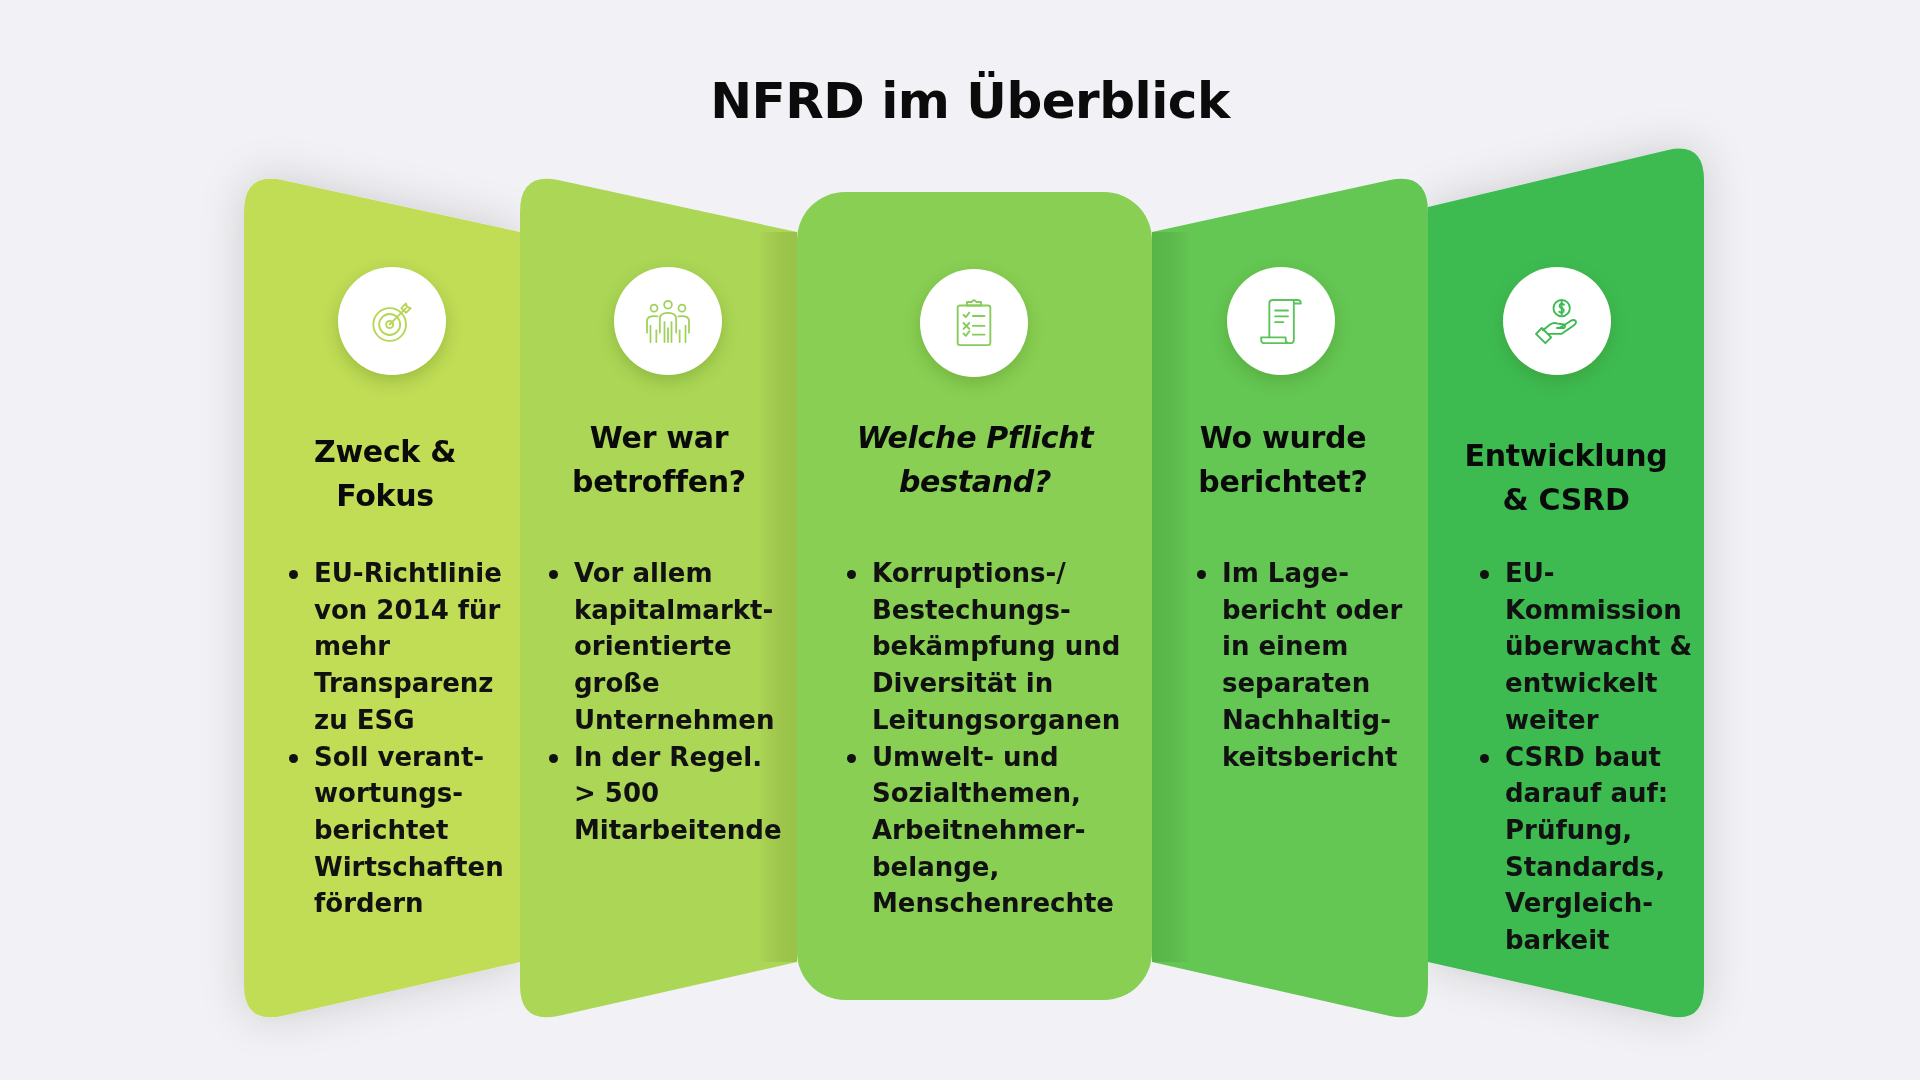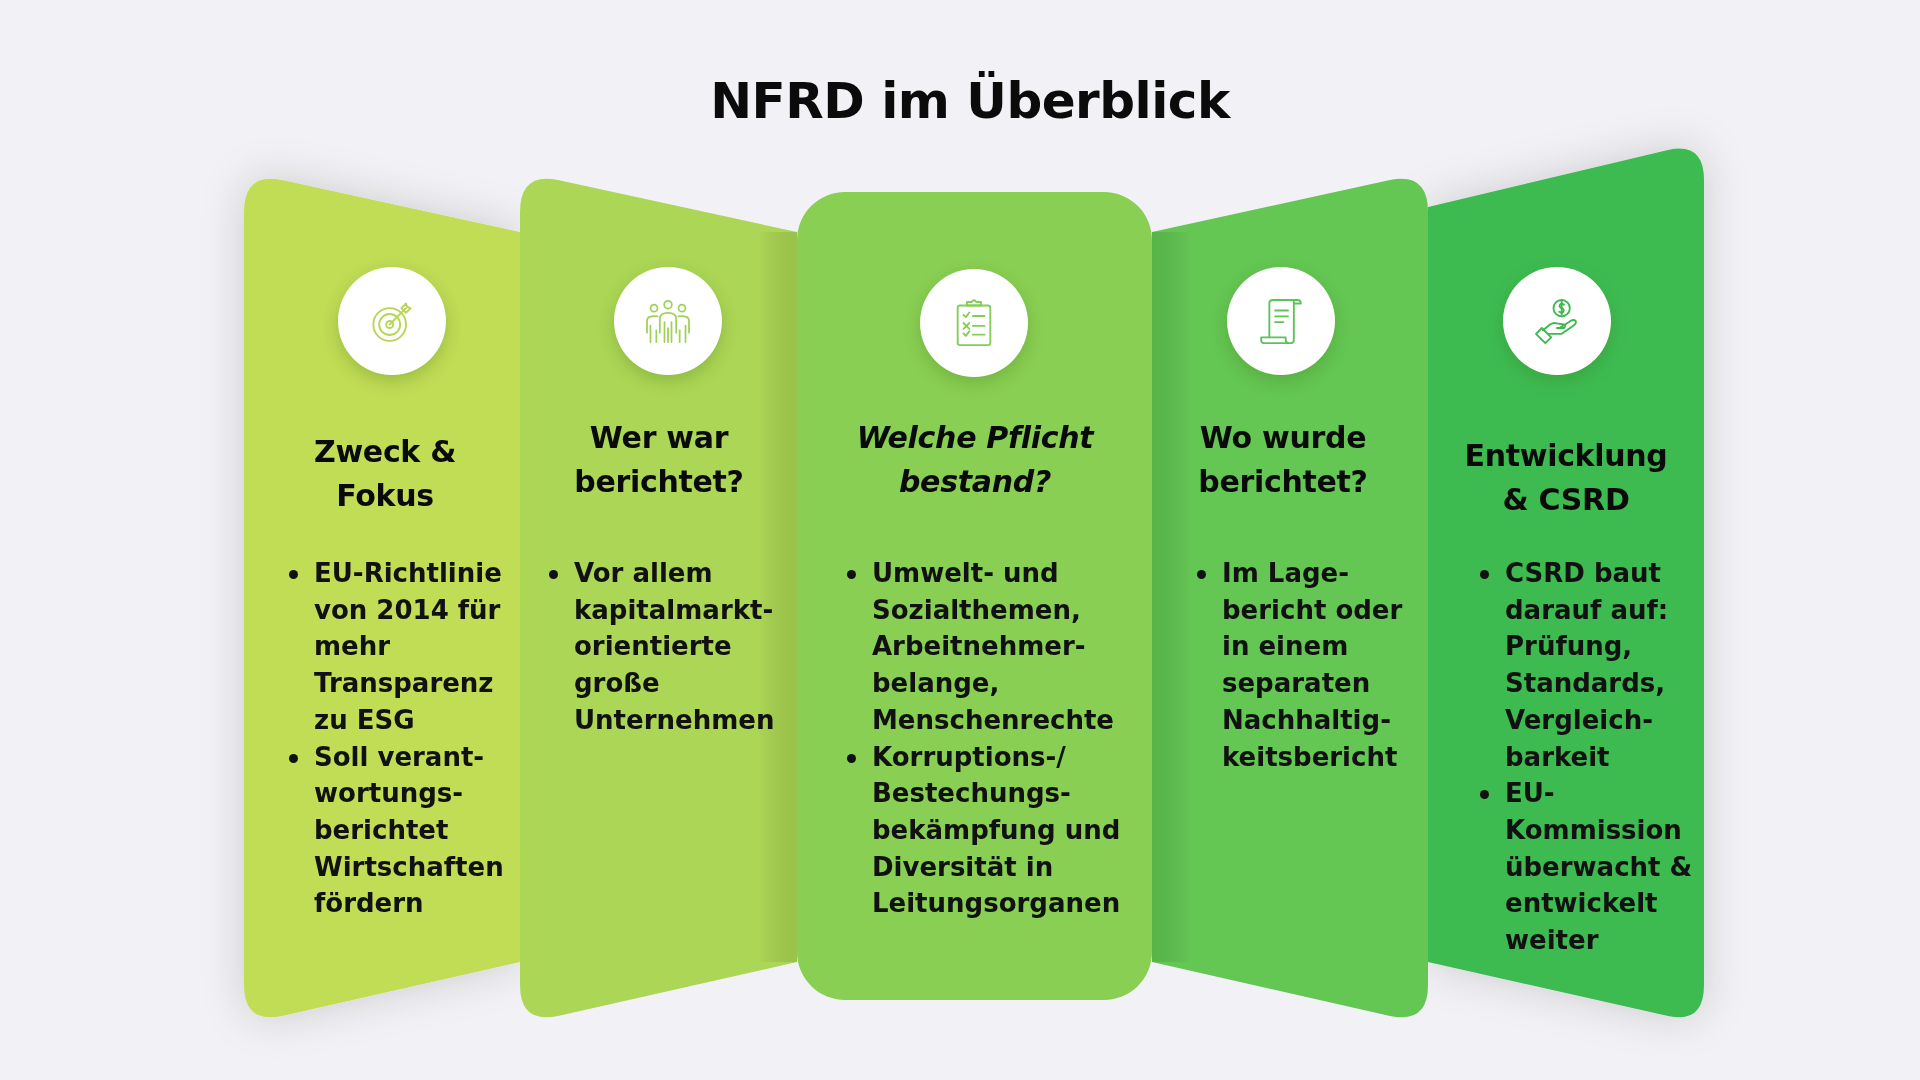--- a/index.html
+++ b/index.html
@@ -135,57 +135,60 @@
         <line x1="24" y1="30" x2="24" y2="42"></line>
         <path d="M15 20 Q6 19 6 24 L6 34"></path>
         <line x1="9" y1="28" x2="9" y2="42"></line>
         <line x1="14" y1="32" x2="14" y2="42"></line>
         <path d="M33 20 Q42 19 42 24 L42 34"></path>
         <line x1="39" y1="28" x2="39" y2="42"></line>
         <line x1="34" y1="32" x2="34" y2="42"></line>
       </svg>
     </div>
     <div class="heading" style="left:544px; top:416px; width:230px; white-space:pre-line;">Wer war
-berichtet?</div>
+betroffen?</div>
     <ul class="bullets" style="left:546px; top:555px; width:250px;">
       <li>Vor allem
 kapitalmarkt-
 orientierte
 große
 Unternehmen</li>
+      <li>In der Regel.
+&gt; 500
+Mitarbeitende</li>
     </ul>
   </div>
 
   <div class="col">
     <div class="icon-circle" style="left:920px; top:269px;">
       <svg viewBox="0 0 48 48" fill="none" stroke="#86cc58" stroke-width="1.6" stroke-linecap="round" stroke-linejoin="round">
         <rect x="10" y="9" width="28" height="34" rx="2"></rect>
         <path d="M18 9 L18 6 L22 6 Q24 3 26 6 L30 6 L30 9 Z"></path>
         <polyline points="15,17 17,19 20,15"></polyline>
         <line x1="23" y1="18" x2="33" y2="18"></line>
         <line x1="15" y1="24" x2="20" y2="29"></line>
         <line x1="20" y1="24" x2="15" y2="29"></line>
         <line x1="23" y1="26.5" x2="33" y2="26.5"></line>
         <polyline points="15,33 17,35 20,31"></polyline>
         <line x1="23" y1="34" x2="33" y2="34"></line>
       </svg>
     </div>
     <div class="heading" style="left:820px; top:416px; width:310px; white-space:pre-line;font-style:italic;">Welche Pflicht
 bestand?</div>
     <ul class="bullets" style="left:844px; top:555px; width:300px;">
+      <li>Korruptions-/
+Bestechungs-
+bekämpfung und
+Diversität in
+Leitungsorganen</li>
       <li>Umwelt- und
 Sozialthemen,
 Arbeitnehmer-
 belange,
 Menschenrechte</li>
-      <li>Korruptions-/
-Bestechungs-
-bekämpfung und
-Diversität in
-Leitungsorganen</li>
     </ul>
   </div>
 
   <div class="col">
     <div class="icon-circle" style="left:1227px; top:267px;">
       <svg viewBox="0 0 48 48" fill="none" stroke="#5cc35a" stroke-width="1.6" stroke-linecap="round" stroke-linejoin="round">
         <path d="M14 38 L14 9 Q14 6 17 6 L38 6 Q41 6 41 9 L35 9"></path>
         <path d="M35 6 L35 40 Q35 43 32 43 L10 43 Q7 43 7 40 L7 38 L28 38 L28 40 Q28 43 32 43"></path>
         <line x1="19" y1="15" x2="30" y2="15"></line>
         <line x1="19" y1="20" x2="30" y2="20"></line>
@@ -211,26 +214,26 @@
         <path d="M30 10 Q28 8.5 26.5 10 Q25.5 12 28 13 Q30.5 14 29.5 16 Q28 17.5 26 16"></path>
         <line x1="28" y1="7.5" x2="28" y2="18.5"></line>
         <path d="M12 32 L18 27 Q21 25 24 26 L30 27 Q32 28 30 30 L24 30"></path>
         <path d="M26 30 L34 25 Q38 22 40 24 Q41 26 38 28 L28 35 L17 35"></path>
         <path d="M6 35 L11 30 L19 38 L14 43 Z"></path>
       </svg>
     </div>
     <div class="heading" style="left:1446px; top:434px; width:240px; white-space:pre-line;">Entwicklung
 &amp; CSRD</div>
     <ul class="bullets" style="left:1477px; top:555px; width:230px;">
+      <li>EU-
+Kommission
+überwacht &amp;
+entwickelt
+weiter</li>
       <li>CSRD baut
 darauf auf:
 Prüfung,
 Standards,
 Vergleich-
 barkeit</li>
-      <li>EU-
-Kommission
-überwacht &amp;
-entwickelt
-weiter</li>
     </ul>
   </div>
 </div>
 
 </body></html>

